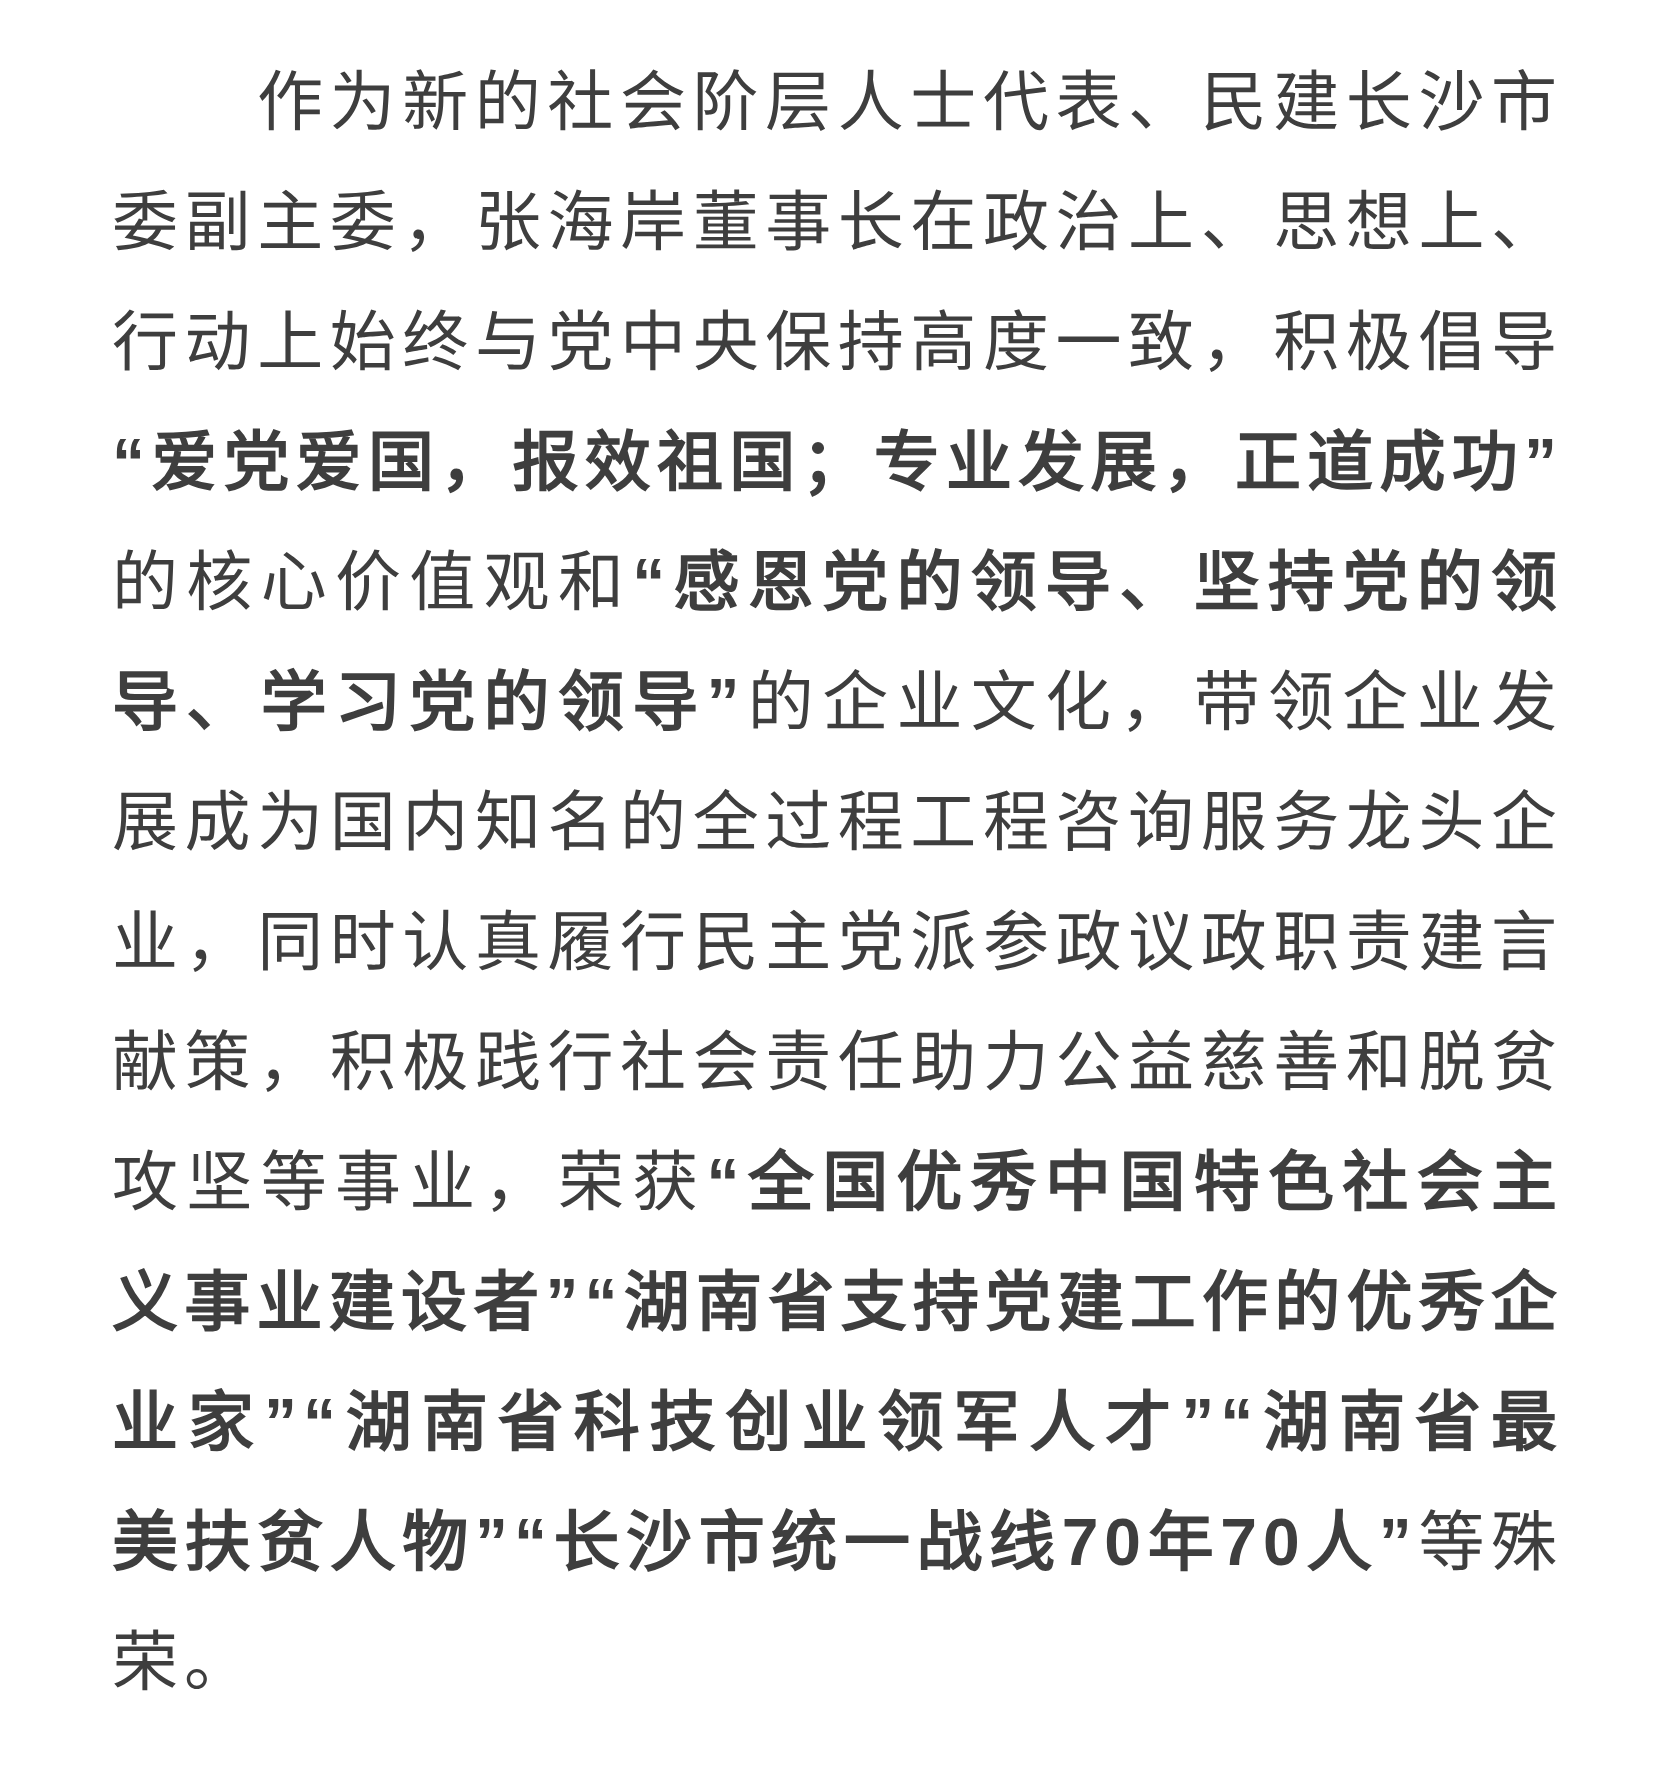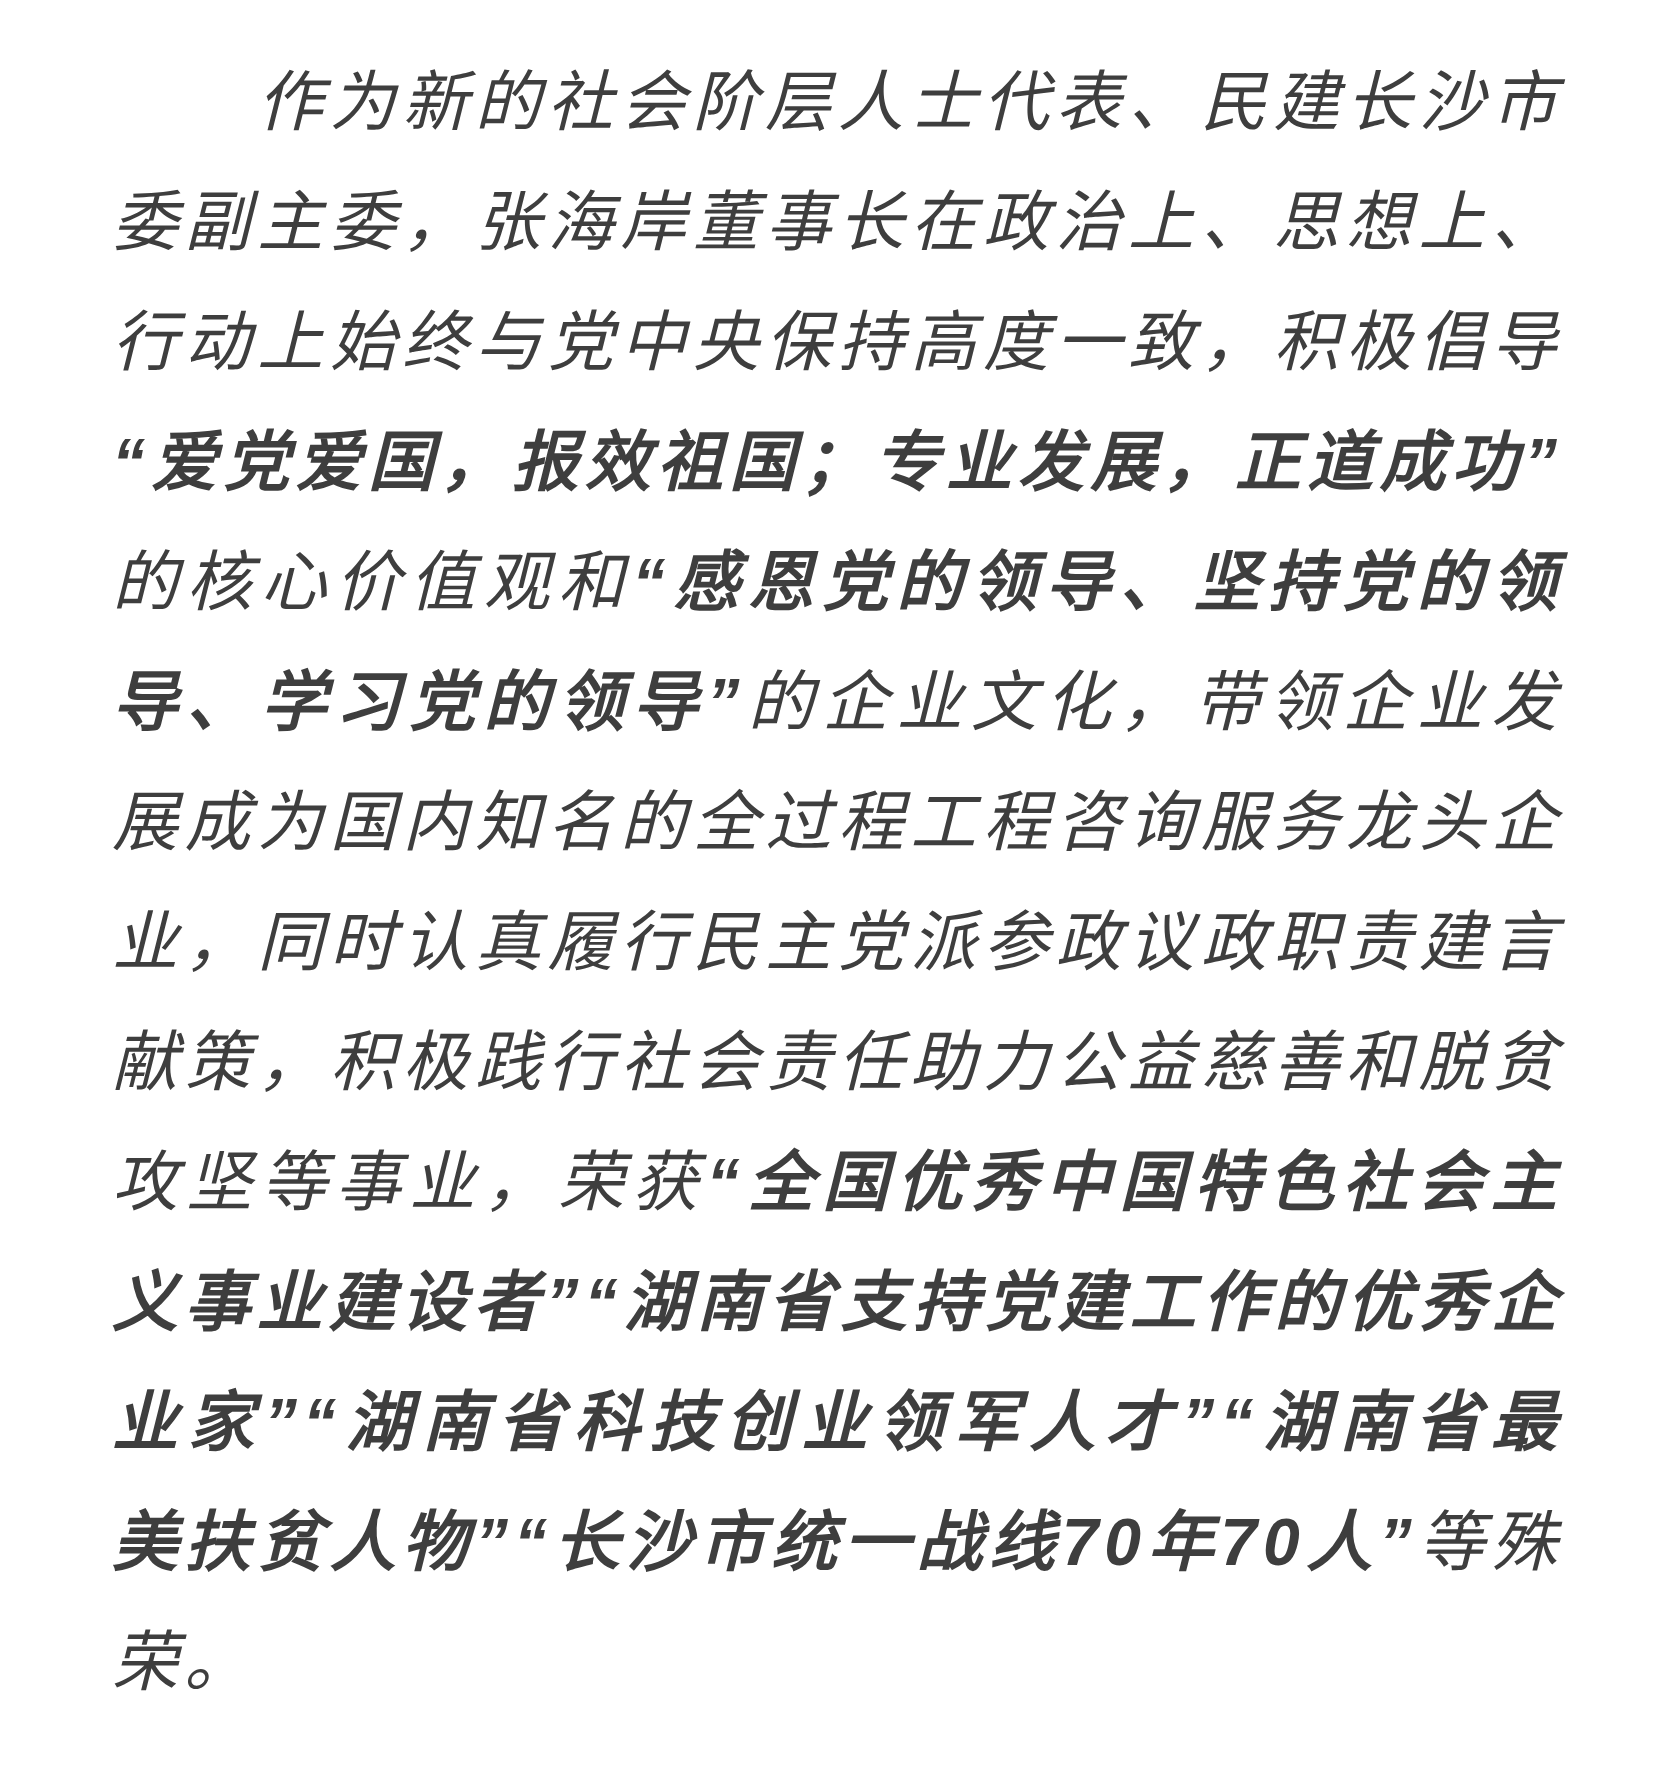--- a/index.html
+++ b/index.html
@@ -26,21 +26,20 @@
     font-size: 66px;
     line-height: 120px;
     letter-spacing: 6px;
     color: #3e3e3e;
     text-align: justify;
     text-justify: inter-character;
     text-indent: 145px;
     word-break: break-all;
     overflow-wrap: anywhere;
     font-weight: 400;
-    font-style: italic;
   }
   .seg { font-weight: 400; }
   .seg-bold { font-weight: 700; }
 </style>
 </head>
 <body>
 
 <div class="page">
   <div class="article-body">
     <p class="article-paragraph"><span class="seg">作为新的社会阶层人士代表、民建长沙市委副主委，张海岸董事长在政治上、思想上、行动上始终与党中央保持高度一致，积极倡导</span><span class="seg-bold">“爱党爱国，报效祖国；专业发展，正道成功”</span><span class="seg">的核心价值观和</span><span class="seg-bold">“感恩党的领导、坚持党的领导、学习党的领导”</span><span class="seg">的企业文化，带领企业发展成为国内知名的全过程工程咨询服务龙头企业，同时认真履行民主党派参政议政职责建言献策，积极践行社会责任助力公益慈善和脱贫攻坚等事业，荣获</span><span class="seg-bold">“全国优秀中国特色社会主义事业建设者”“湖南省支持党建工作的优秀企业家”“湖南省科技创业领军人才”“湖南省最美扶贫人物”“长沙市统一战线70年70人”</span><span class="seg">等殊荣。</span></p>

